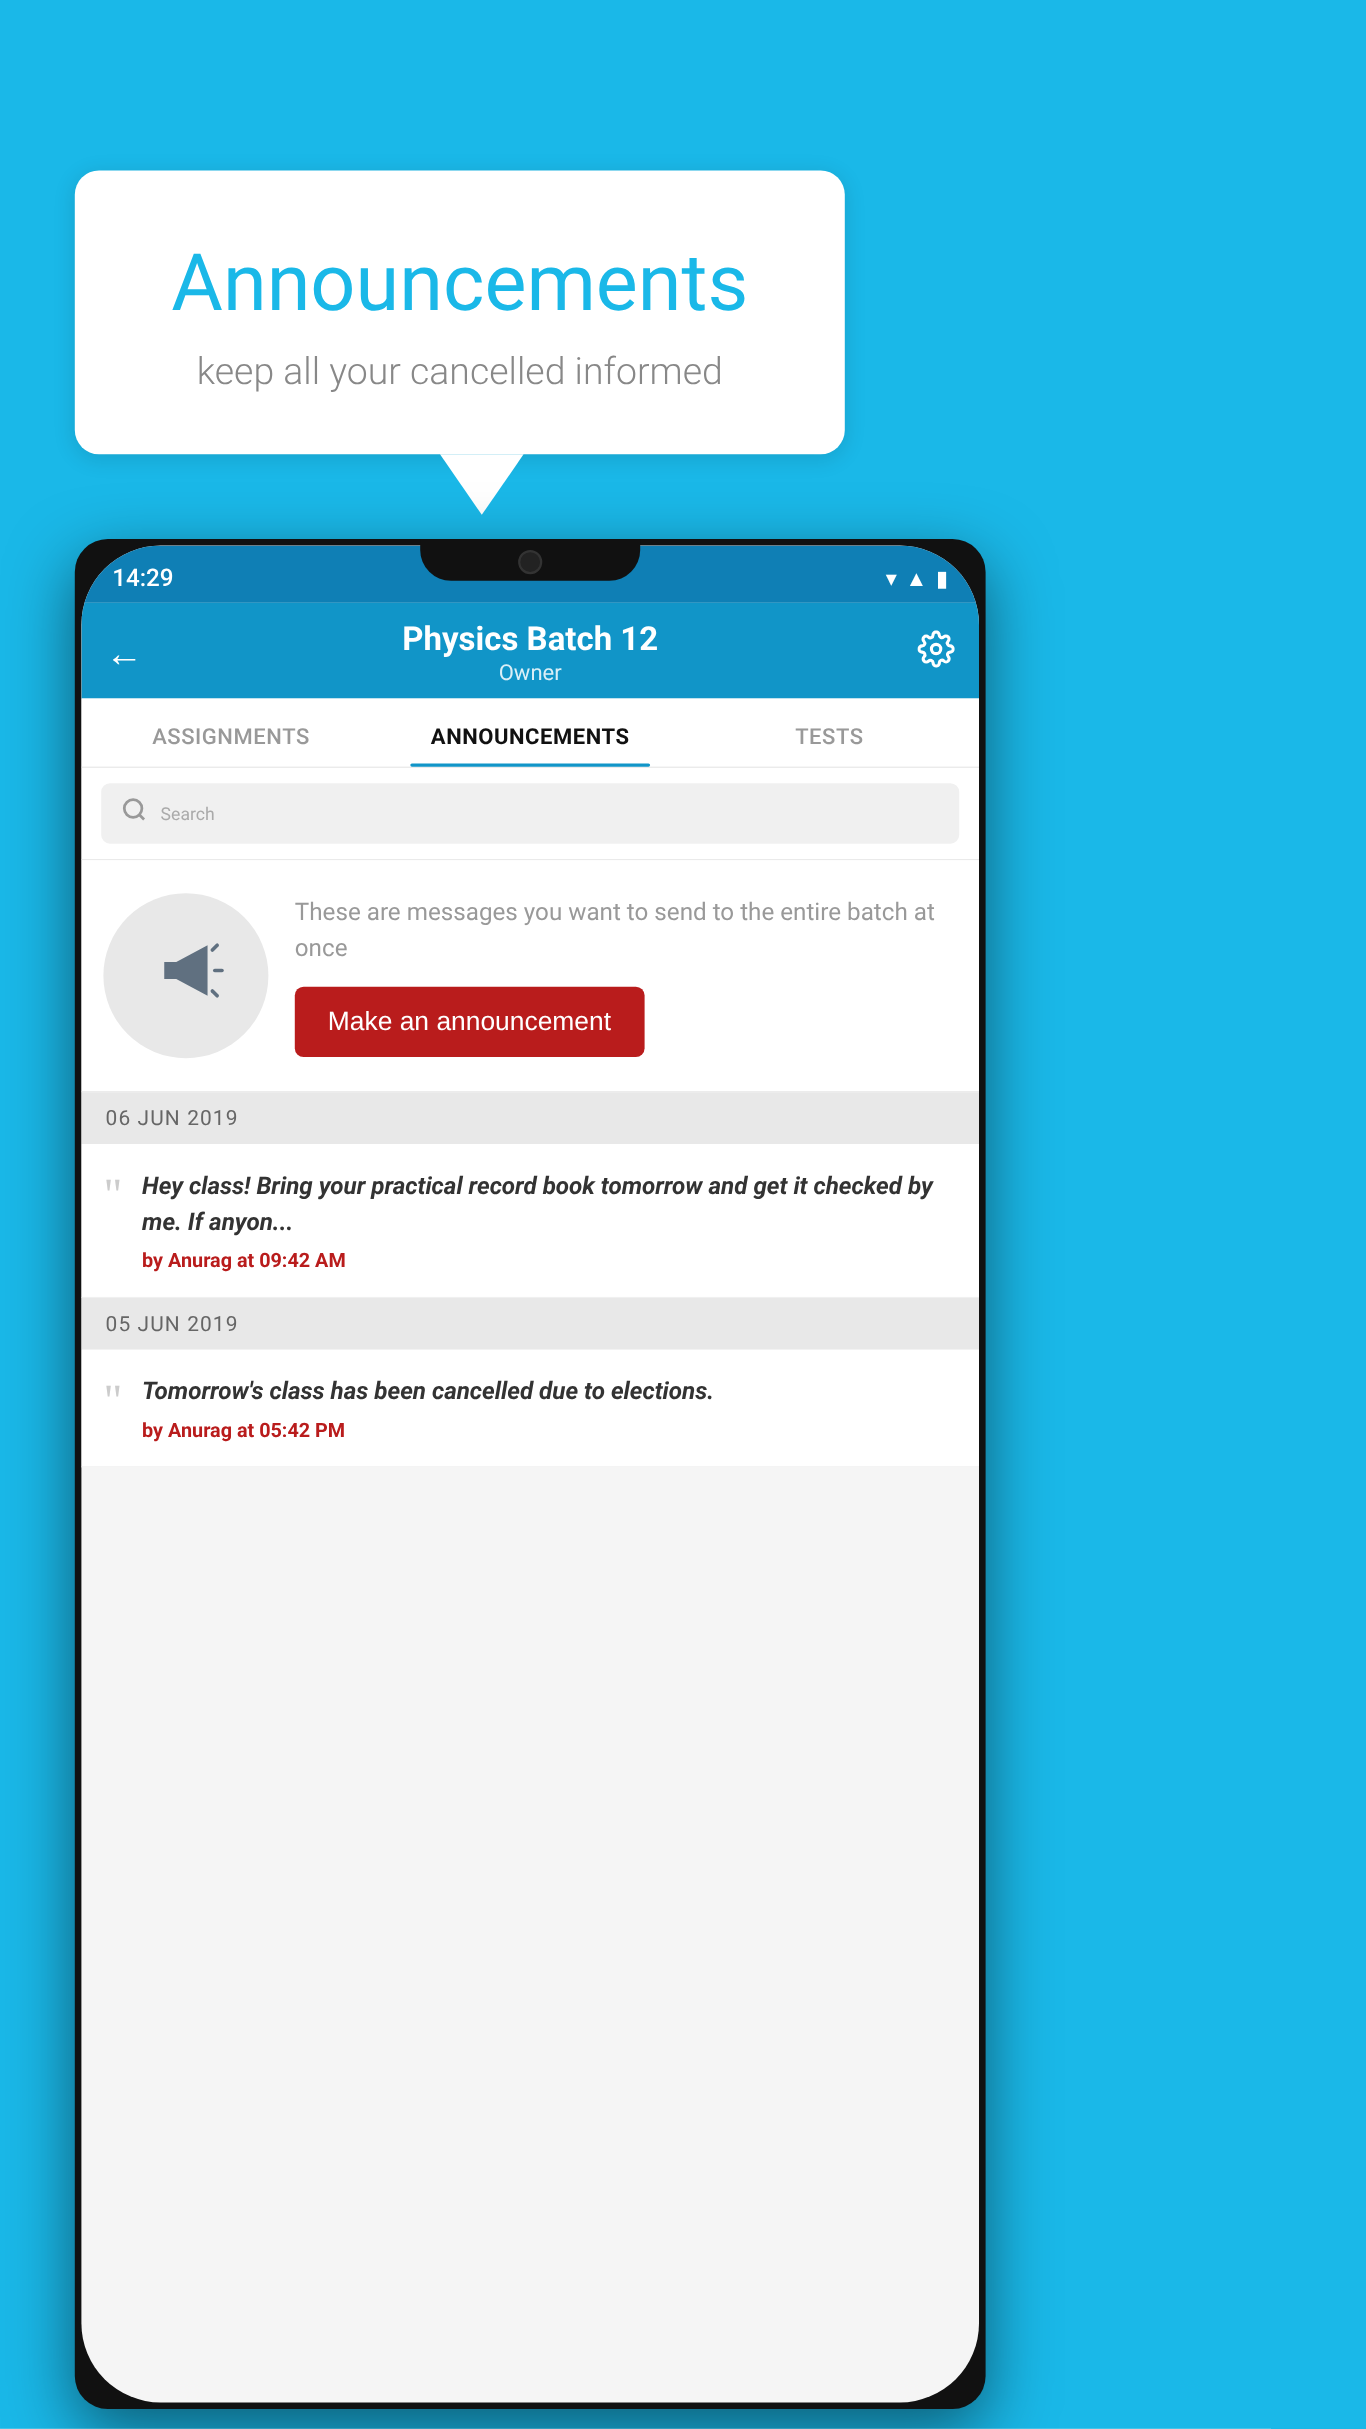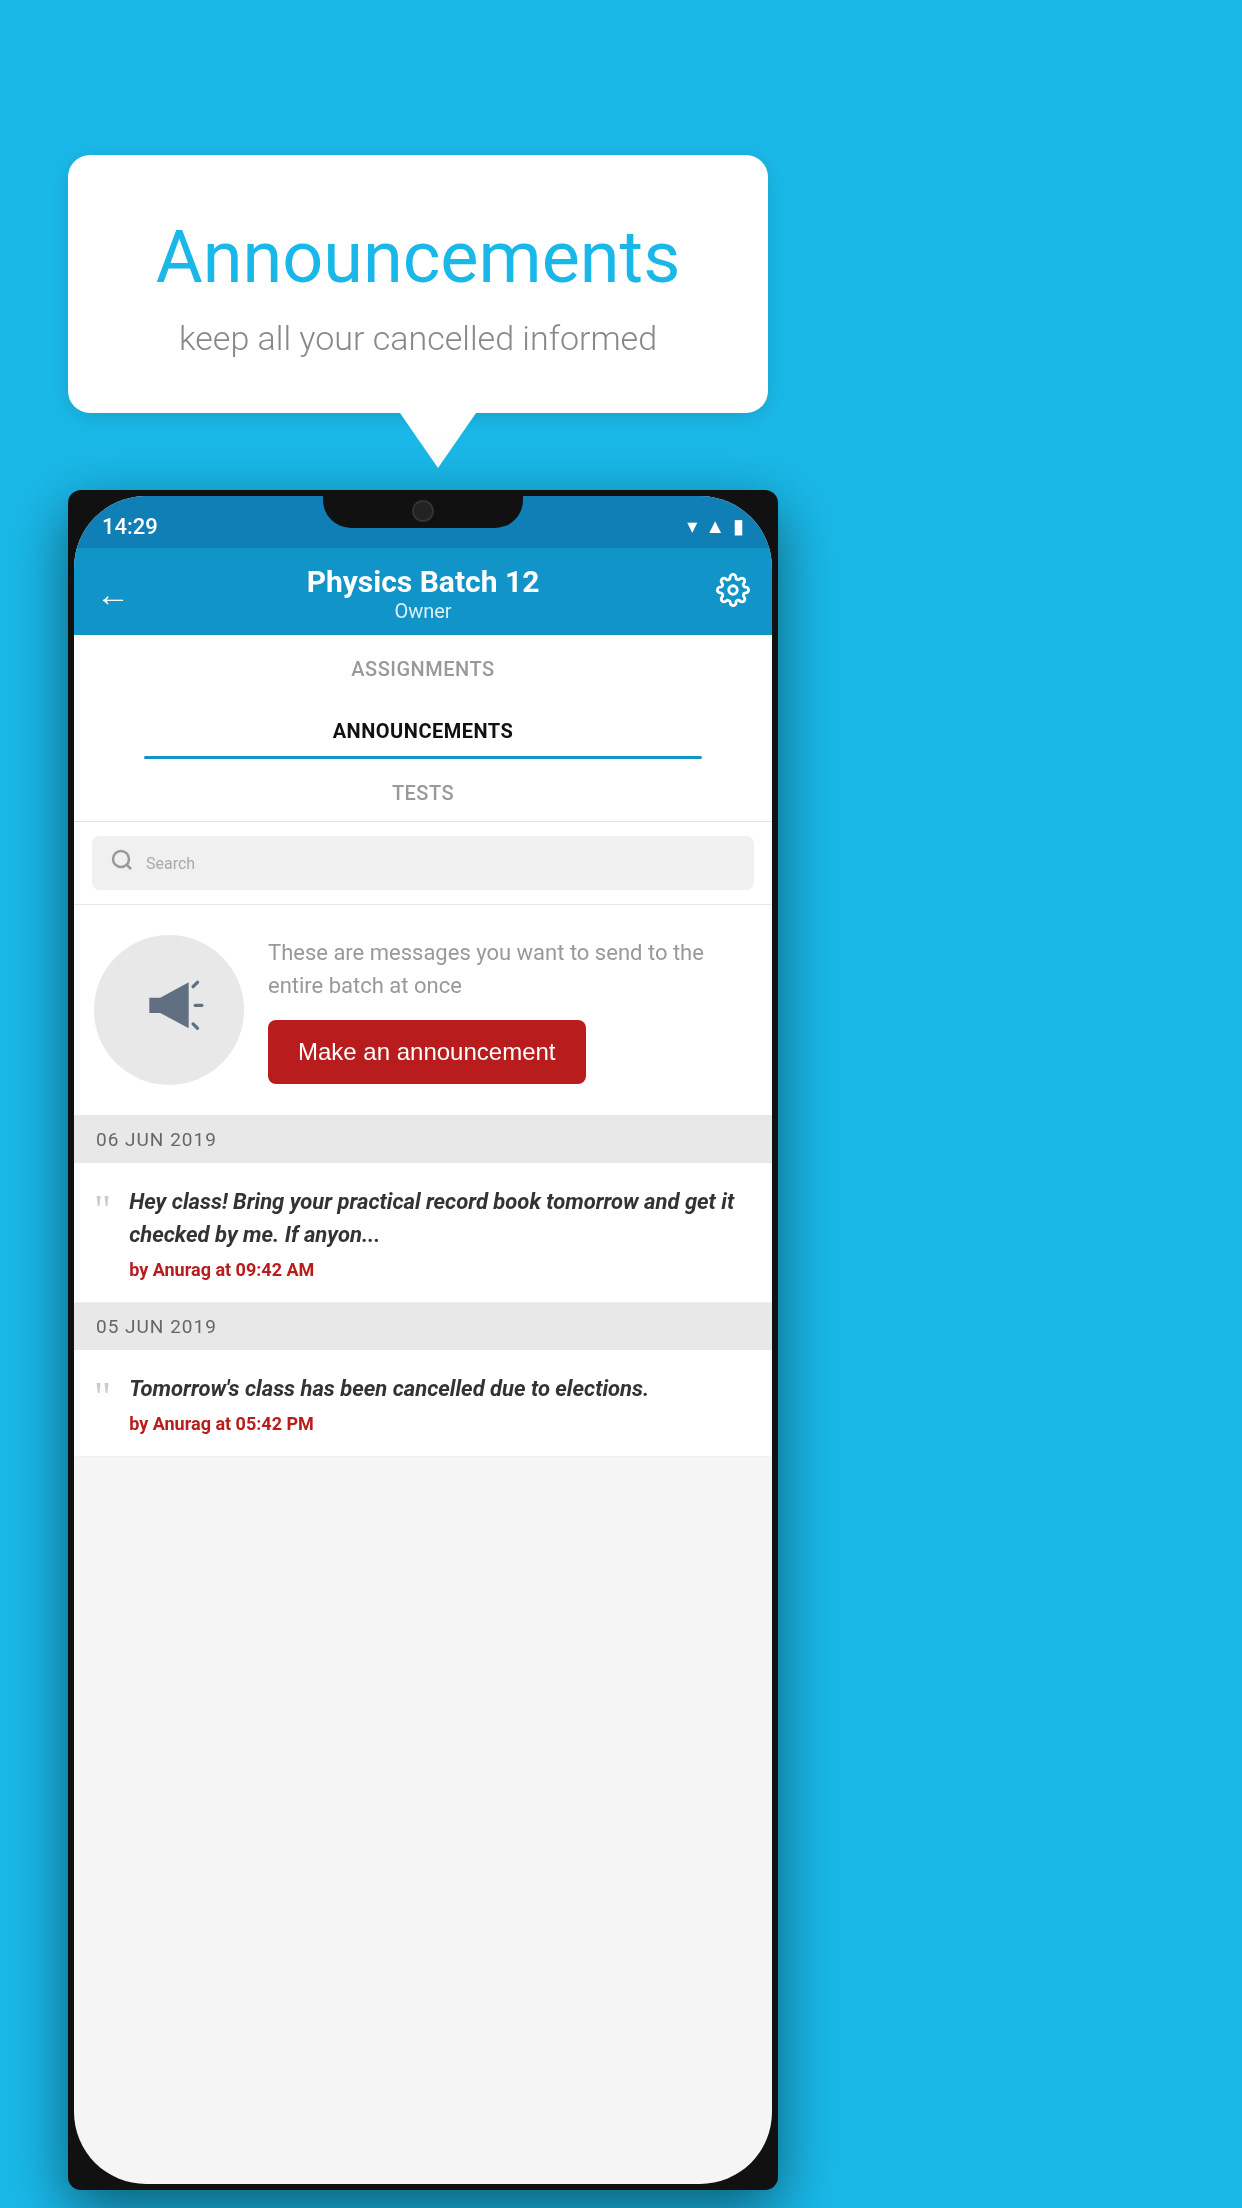--- a/index.html
+++ b/index.html
@@ -52,24 +52,24 @@
       margin: 0 auto;
       position: relative;
       left: 20px;
     }
 
     
     .phone-frame {
       position: absolute;
       top: 490px;
       left: 68px;
-      width: 710px;
+      width: 828px;
       height: 1700px;
       background: #111;
-      border-radius: 13px;
+      border-radius: 30px;
       box-shadow: 0 20px 60px rgba(0,0,0,0.5);
       overflow: hidden;
       padding-left: 24px;
     }
 
     
     .phone-notch {
       position: absolute;
       top: 0;
       left: 50%;
@@ -166,21 +166,20 @@
     .header-settings {
       color: #fff;
       font-size: 32px;
     }
 
     
     .tabs-bar {
       background: #fff;
       display: flex;
       border-bottom: 1px solid #e0e0e0;
-      flex-direction: column;
     }
 
     .tab-item {
       flex: 1;
       text-align: center;
       padding: 22px 10px 16px;
       font-size: 20px;
       font-weight: 500;
       color: #999;
       letter-spacing: 0.5px;

